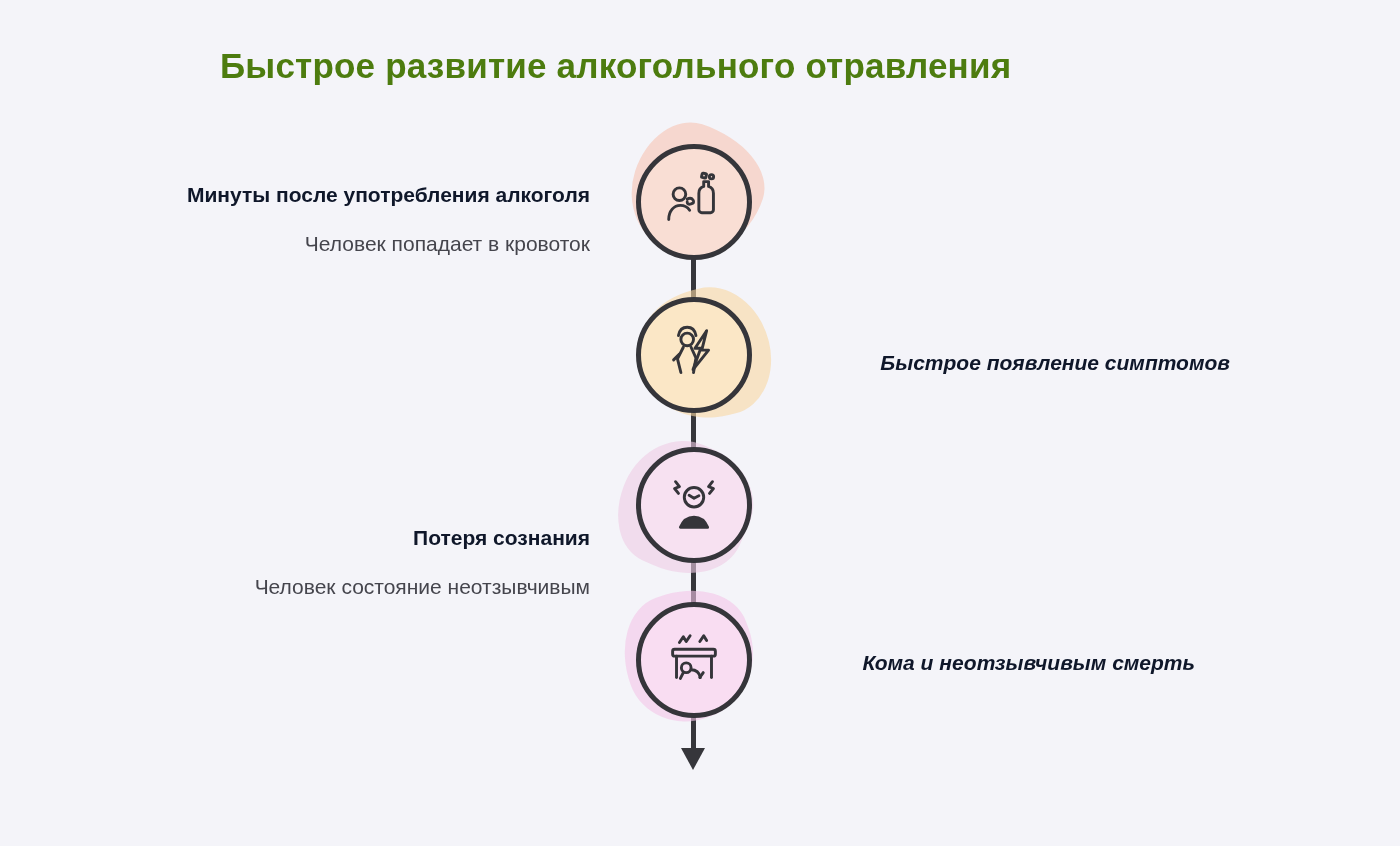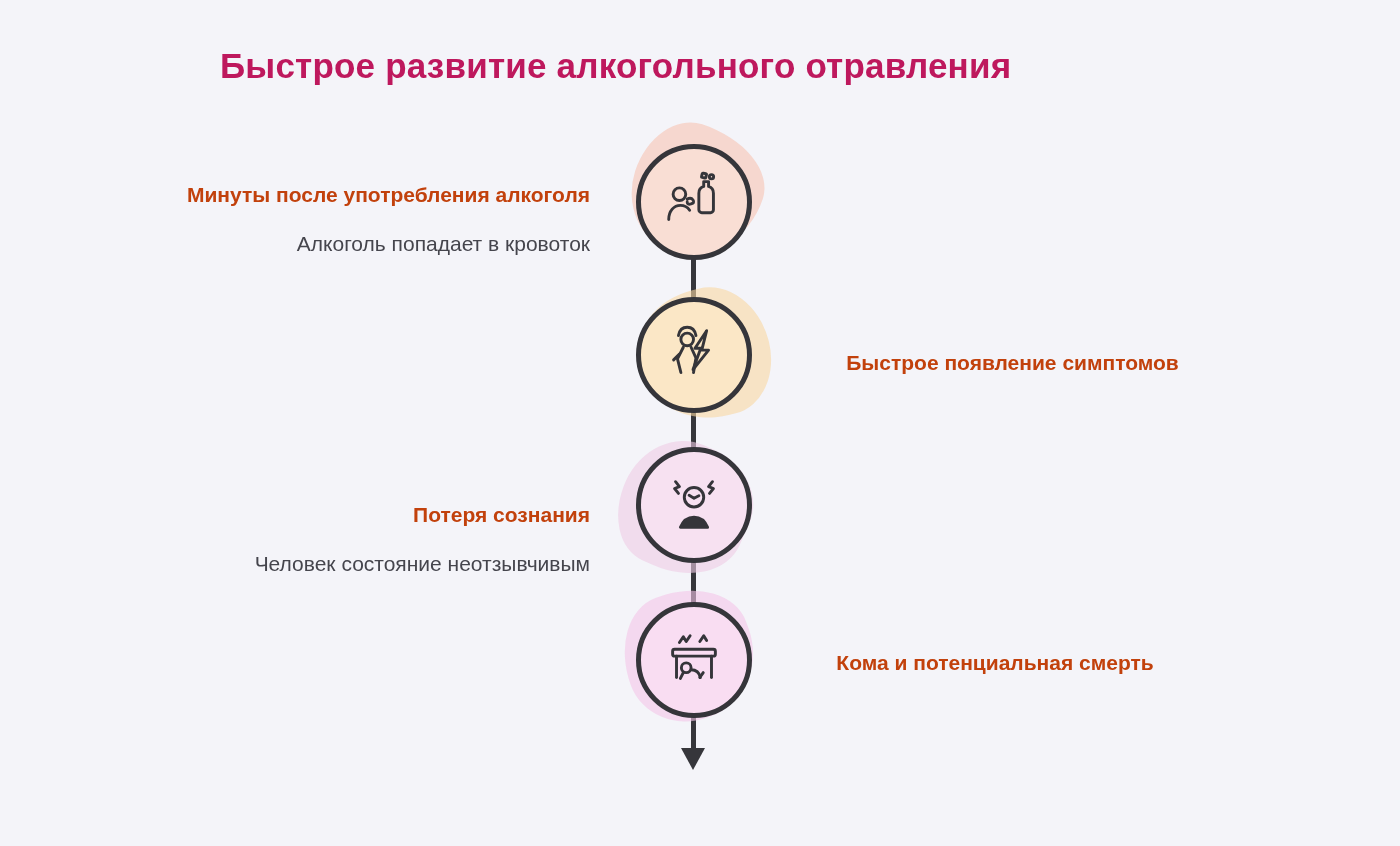--- a/index.html
+++ b/index.html
@@ -17,21 +17,21 @@
     background: #f4f4f9;
   }
   .title {
     position: absolute;
     left: 220px;
     top: 46px;
     margin: 0;
     width: 960px;
     font-size: 35px;
     font-weight: 700;
-    color: #be185d;
+    color: #4d7c0f;
     letter-spacing: 0.2px;
   }
   
   .timeline-line {
     position: absolute;
     left: 691px;
     top: 200px;
     width: 5px;
     height: 552px;
     background: #36363b;
@@ -87,37 +87,37 @@
     stroke-width: 3;
     stroke-linecap: round;
     stroke-linejoin: round;
   }
   
   .step-text {
     position: absolute;
     z-index: 3;
   }
   .step-text.left  { text-align: right; }
-  .step-text.right { text-align: center; }
+  .step-text.right { text-align: right; font-style: italic; }
   .step-heading {
     font-size: 21px;
     font-weight: 700;
-    color: #c2410c;
+    color: #0f172a;
     line-height: 1.45;
   }
   .step-desc {
     margin-top: 18px;
     font-size: 21px;
     font-weight: 400;
     color: #45454d;
     line-height: 1.5;
   }
   .st0 { top: 180px; right: 810px; width: 420px; }
   .st1 { top: 348px; left: 795px;  width: 435px; }
-  .st2 { top: 500px; right: 810px; width: 440px; }
+  .st2 { top: 523px; right: 810px; width: 440px; }
   .st3 { top: 648px; left: 795px;  width: 400px; }
 </style>
 </head>
 <body>
 
 <div class="stage" style="background: rgb(244, 244, 249);">
 
   <h1 class="title">Быстрое развитие алкогольного отравления</h1>
 
   <div class="timeline-line" style="background: rgb(54, 54, 59);"></div>
@@ -176,29 +176,29 @@
         <circle cx="27" cy="43" r="5"></circle>
         <path d="M32 45c5 0 8.5 3 9.5 8"></path>
         <path d="M41 53l3.5-5"></path>
         <path d="M24 48l-3 6"></path>
       </svg>
     </div>
   </div>
 
   <div class="step-text left st0">
     <div class="step-heading">Минуты после употребления алкоголя</div>
-    <div class="step-desc">Алкоголь попадает в кровоток</div>
+    <div class="step-desc">Человек попадает в кровоток</div>
   </div>
 
   <div class="step-text right st1">
     <div class="step-heading">Быстрое появление симптомов</div>
   </div>
 
   <div class="step-text left st2">
     <div class="step-heading">Потеря сознания</div>
     <div class="step-desc">Человек состояние неотзывчивым</div>
   </div>
 
   <div class="step-text right st3">
-    <div class="step-heading">Кома и потенциальная смерть</div>
+    <div class="step-heading">Кома и неотзывчивым смерть</div>
   </div>
 
 </div>
 
 </body></html>

